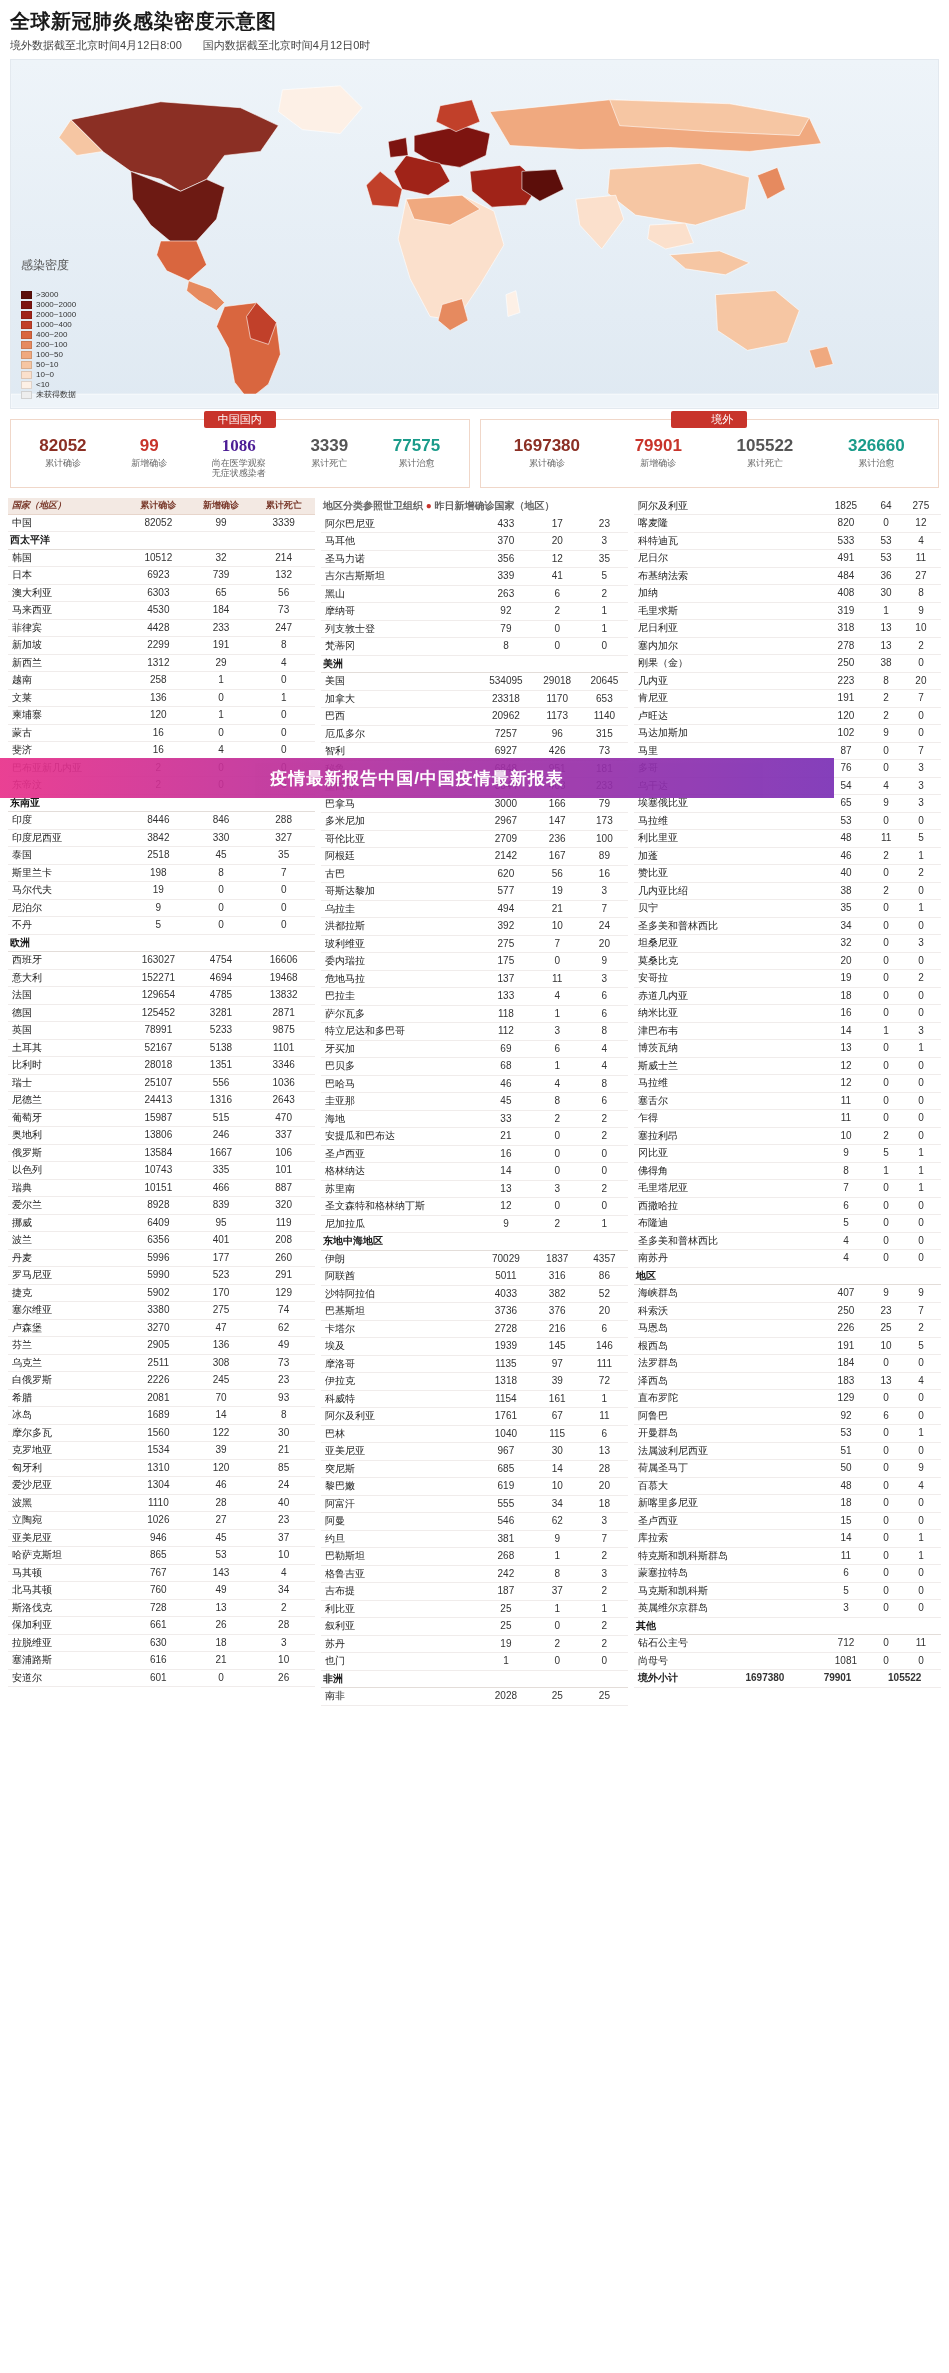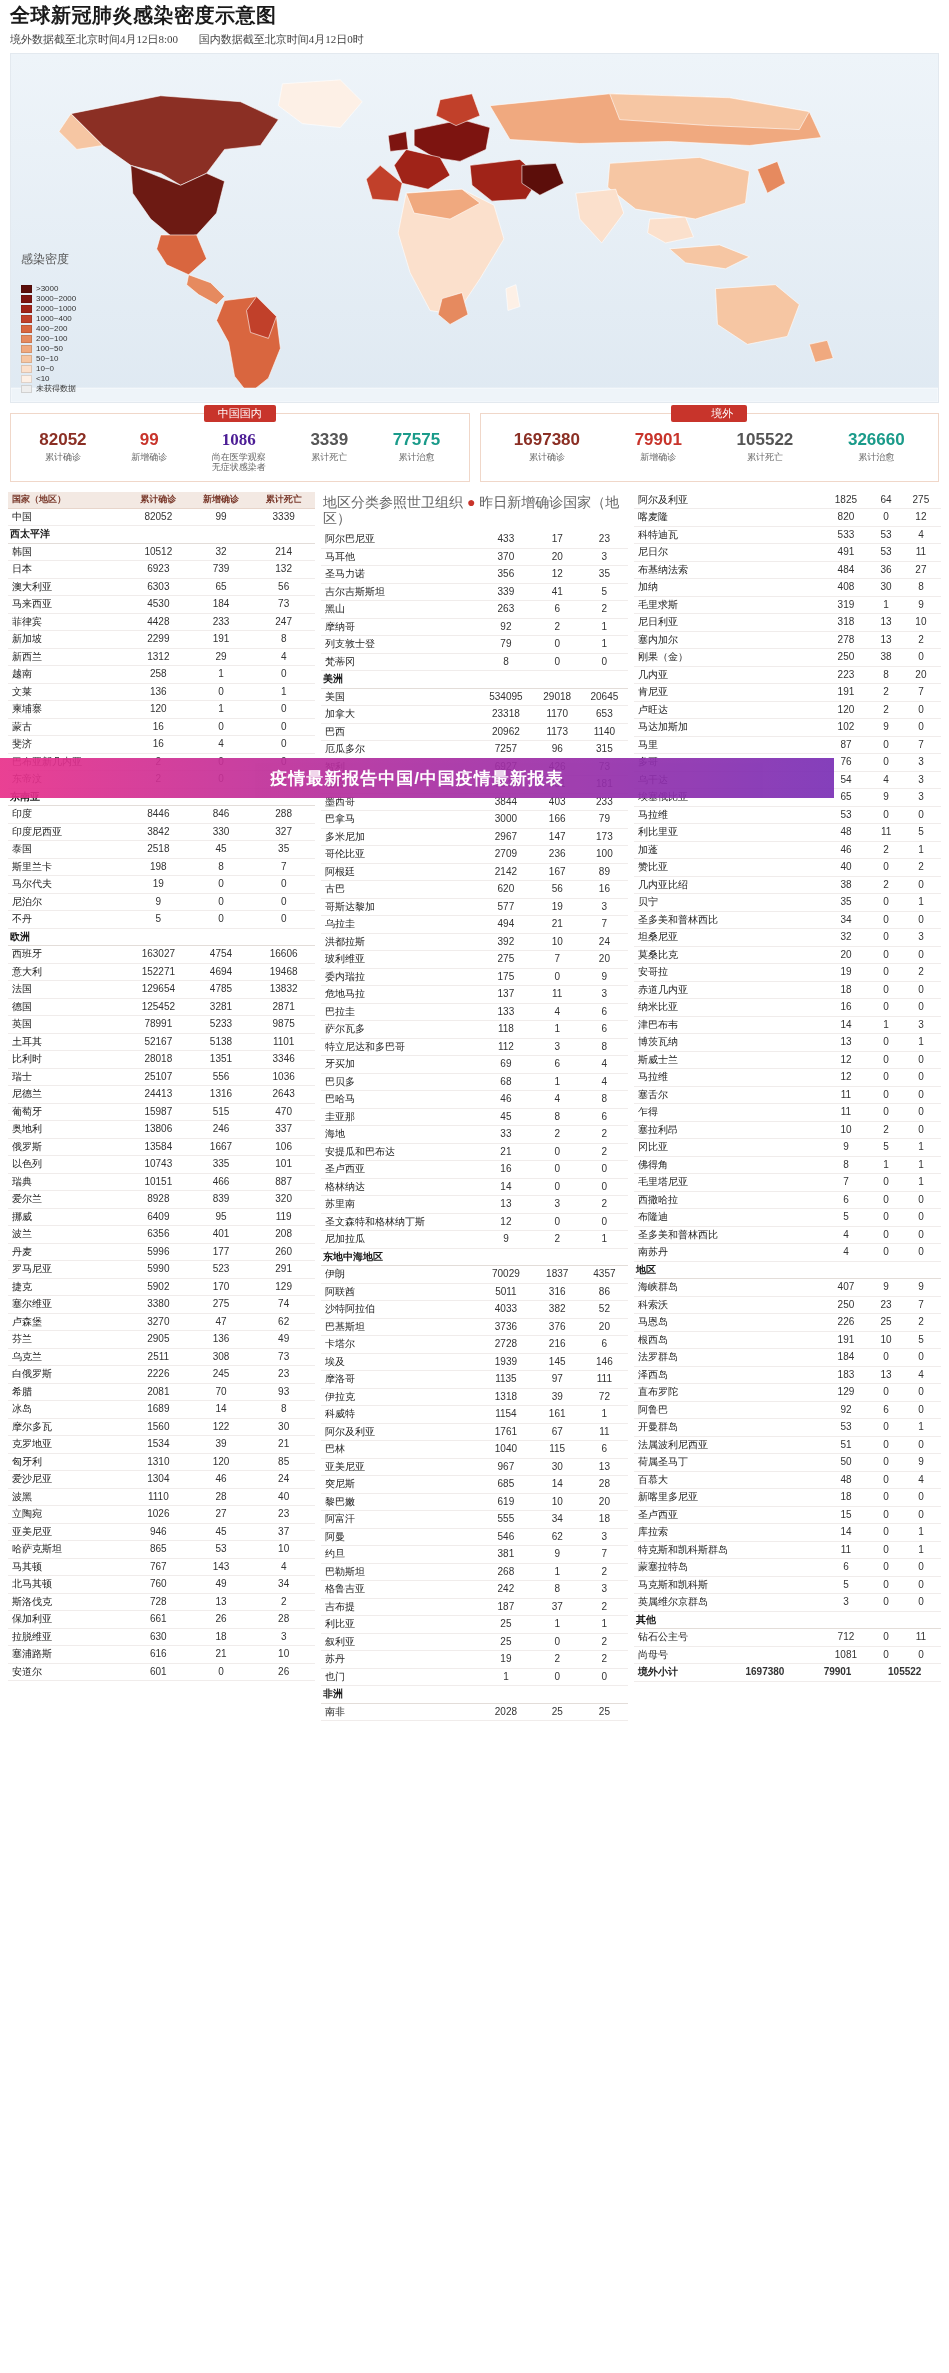--- a/index.html
+++ b/index.html
@@ -7,21 +7,21 @@
   body {
     width: 949px;
     font-family: "Liberation Sans", sans-serif;
     background: #ffffff;
     color: #222;
     -webkit-font-smoothing: antialiased;
   }
   .page { width: 949px; position: relative; }
 
   
-  .hdr { padding: 2px 10px 2px 10px; font-family: Liberation Serif, serif; }
+  .hdr { padding: 8px 10px 2px 10px; }
   .hdr h1 {
     font-size: 20px; font-weight: bold; margin: 0 0 3px 0;
     color: #1a1a1a; letter-spacing: .5px;
   }
   .hdr .sub { font-size: 11px; color: #444; }
   .hdr .sub span { margin-right: 18px; }
 
   
   .map-wrap {
     margin: 4px 10px 0 10px;
@@ -67,34 +67,34 @@
     margin: 10px 8px 0 8px;
     display: flex; gap: 6px; align-items: flex-start;
   }
   .col { flex: 1 1 0; }
   table.t { width: 100%; border-collapse: collapse; font-size: 10px; }
   table.t th {
     background: #f3e9e3; color: #7a3a2c; font-weight: bold; font-size: 9px;
     padding: 3px 2px; border-bottom: 1px solid #e7d5cb; line-height: 1.1;
     text-align: center;
   }
-  table.t th.l { text-align: left; padding-left: 4px; }
+  table.t th.l { text-align: left; padding-left: 4px; font-style: italic; }
   table.t td {
     padding: 2px 2px; border-bottom: 1px solid #f0eceb; text-align: center;
     line-height: 1.25; font-size: 10px; color:#333;
   }
   table.t td.l { text-align: left; padding-left: 4px; color:#222; }
   table.t tr.grp td {
     font-weight: bold; color: #1a1a1a; text-align: left; padding-left: 2px;
     background: #fff; border-bottom: 1px solid #e3ddd9;
   }
   .num-new { color: #e06c1f; }
   .num-cfm { color: #333; }
   .num-dead { color: #333; }
-  .note { font-size: 14px; color:#666; padding: 2px 2px 4px 2px; line-height:1.2; }
+  .note { font-size: 10px; color:#666; padding: 2px 2px 4px 2px; line-height:1.2;font-weight:bold; }
   .note .dot { color:#c8342b; }
   .total-row td { font-weight: bold; }
 
   
   .wm {
     position: absolute; left: 0; width: 834px; top: 758px; height: 40px;
     background: linear-gradient(90deg, #e8308a 0%, #b02fa0 45%, #7a2fb5 100%);
     display: flex; align-items: center; justify-content: center;
     color: #fff; font-size: 17px; font-weight: bold; letter-spacing: 1px;
     opacity: .92;

